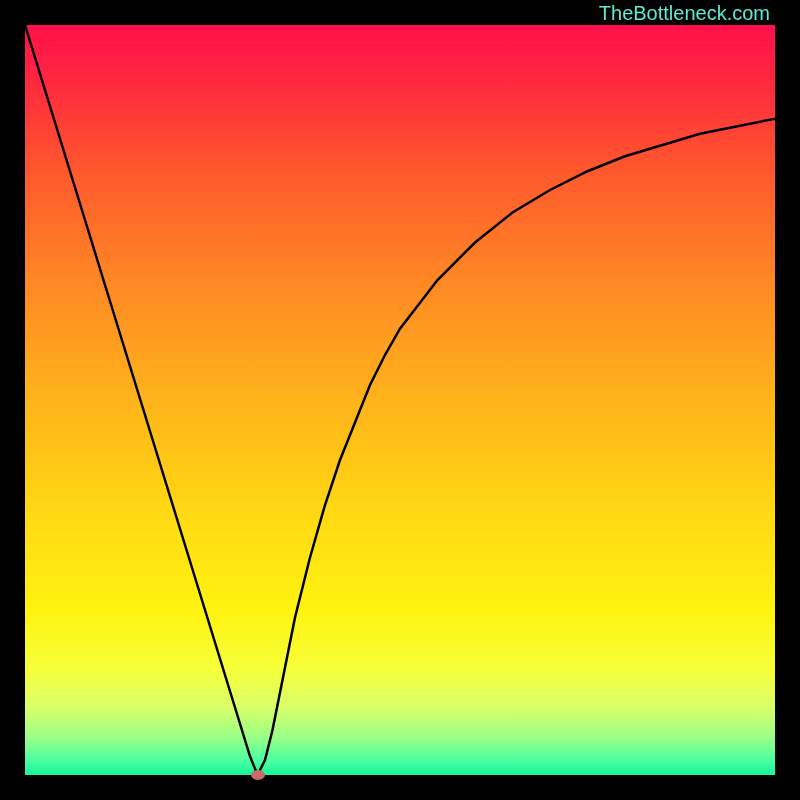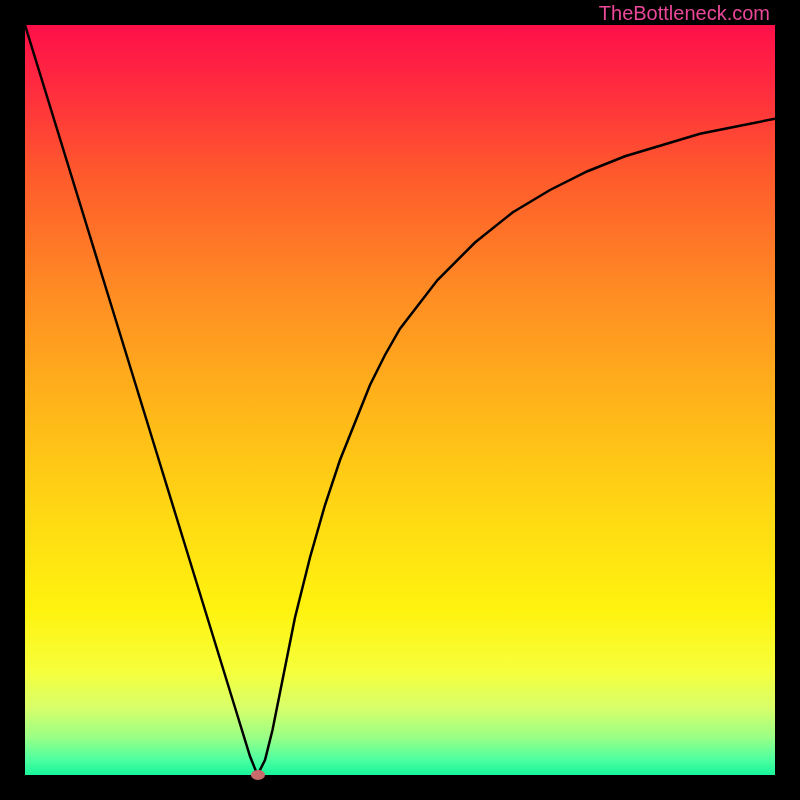--- a/index.html
+++ b/index.html
@@ -1,21 +1,21 @@
 <!DOCTYPE html>
 <html><head>
 <meta charset="utf-8">
 <style>
   * { margin: 0; padding: 0; box-sizing: border-box; }
   body { width: 800px; height: 800px; background: #000; overflow: hidden; }
   .container { position: relative; width: 800px; height: 800px; }
   .plot-area { position: absolute; left: 25px; top: 25px; width: 750px; height: 750px; }
   .gradient-bg { position: absolute; left: 0; top: 0; width: 100%; height: 100%; }
   .curve { position: absolute; left: 0; top: 0; width: 100%; height: 100%; }
-  .watermark { position: absolute; top: 2px; right: 30px; font-family: Arial, sans-serif; font-size: 20px; color: #ec4899; font-weight: 500; }
+  .watermark { position: absolute; top: 2px; right: 30px; font-family: Arial, sans-serif; font-size: 20px; color: #5eead4; font-weight: 500; }
   .marker { position: absolute; width: 14px; height: 10px; background: #c76b6b; border-radius: 50%; transform: translate(-50%, -50%); }
 </style>
 </head>
 <body>
 
 <div class="container">
   <div class="watermark">TheBottleneck.com</div>
   <div class="plot-area">
     <svg class="gradient-bg" viewBox="0 0 750 750" preserveAspectRatio="none">
       <defs>

